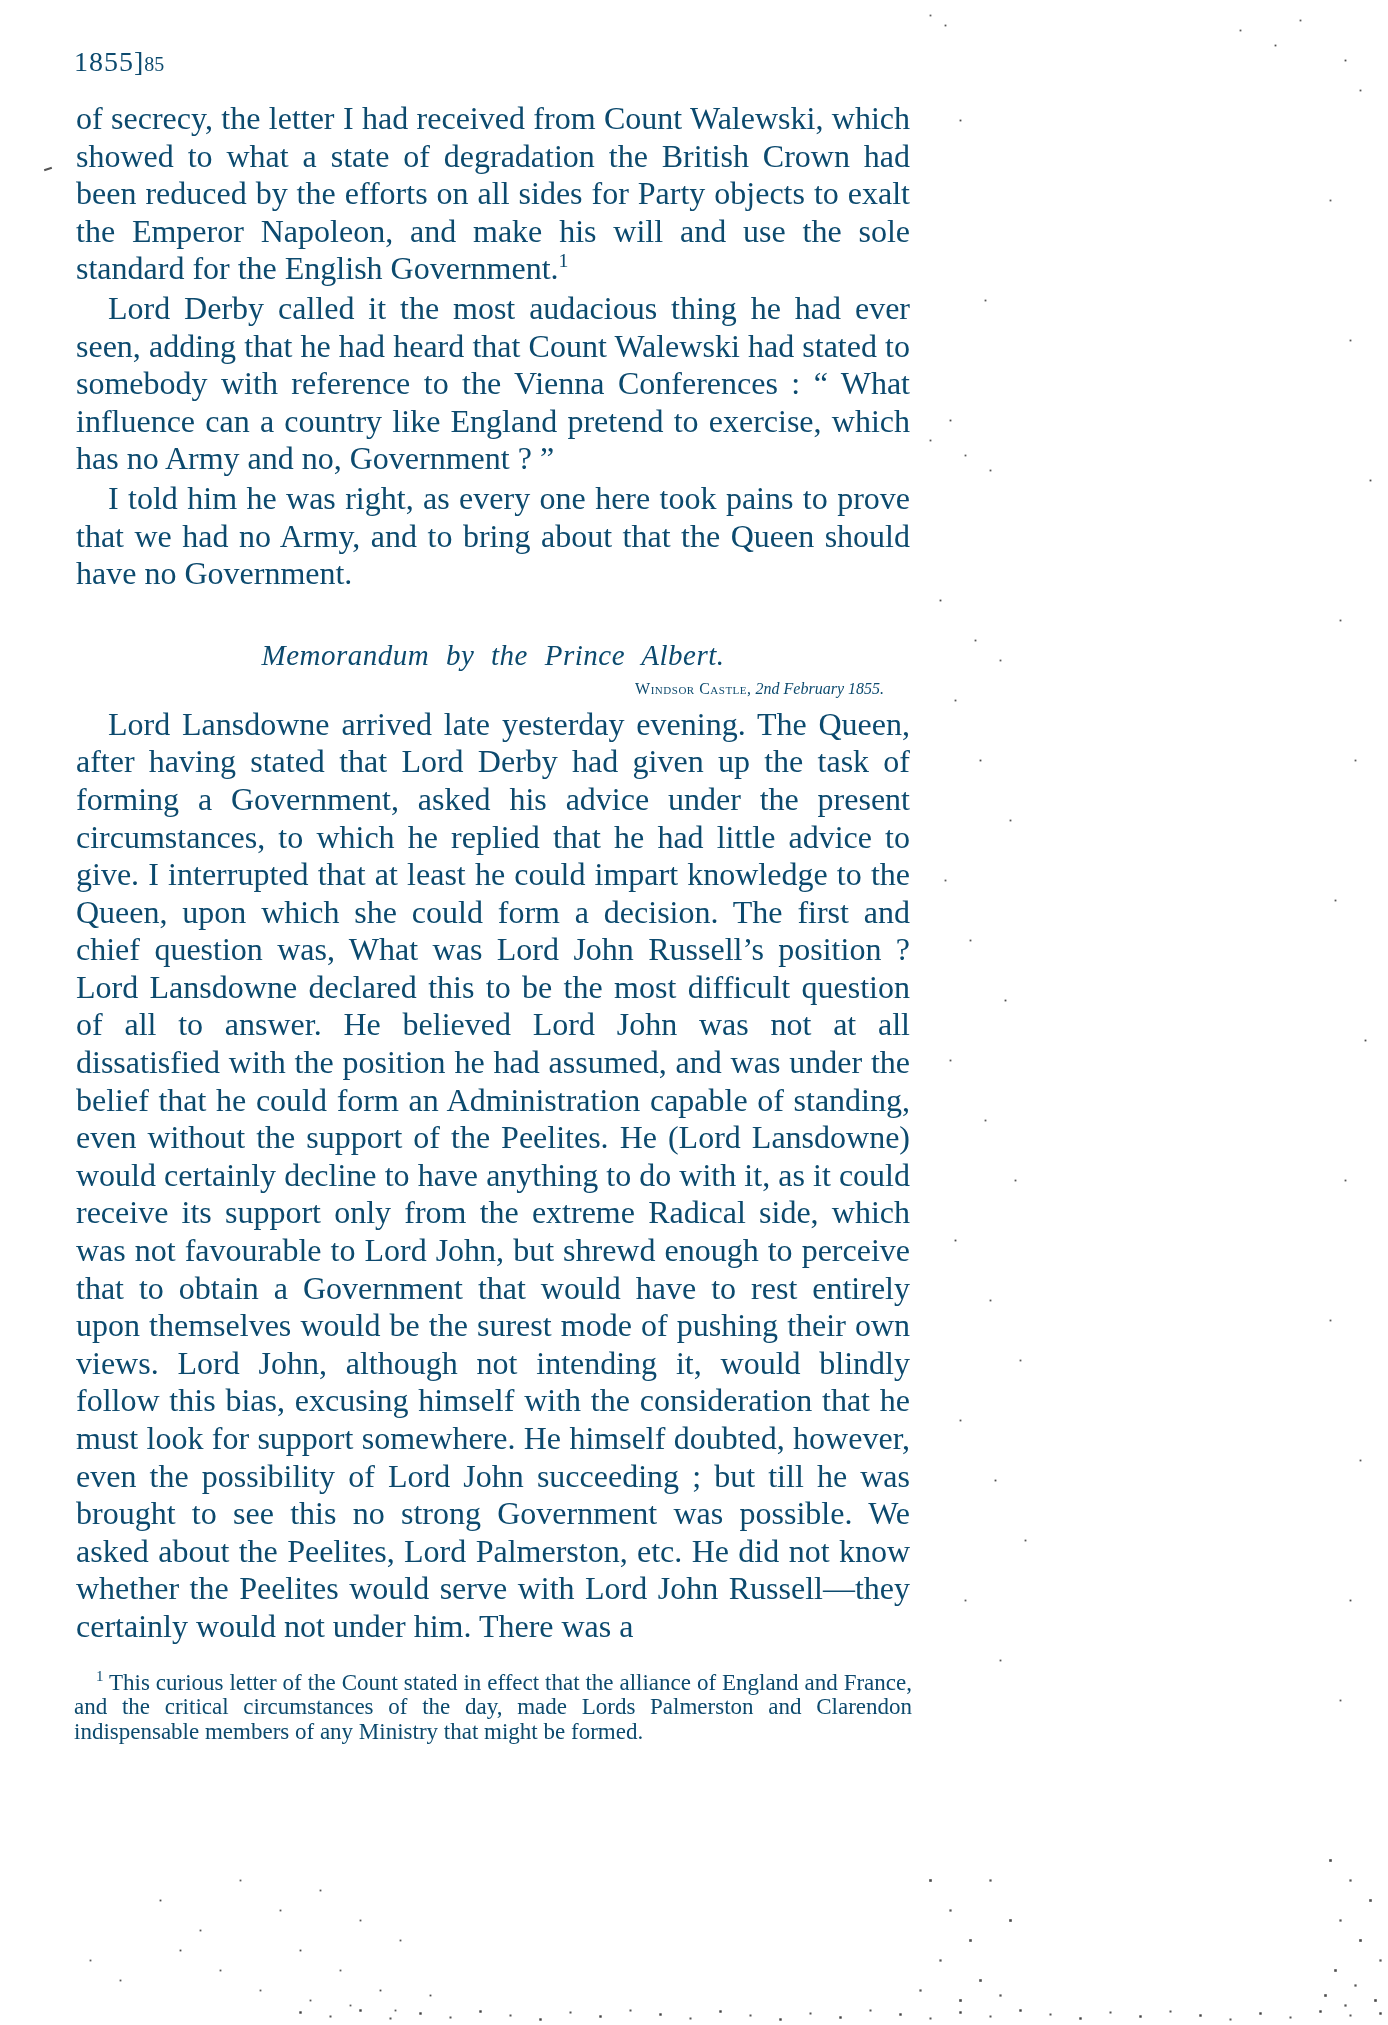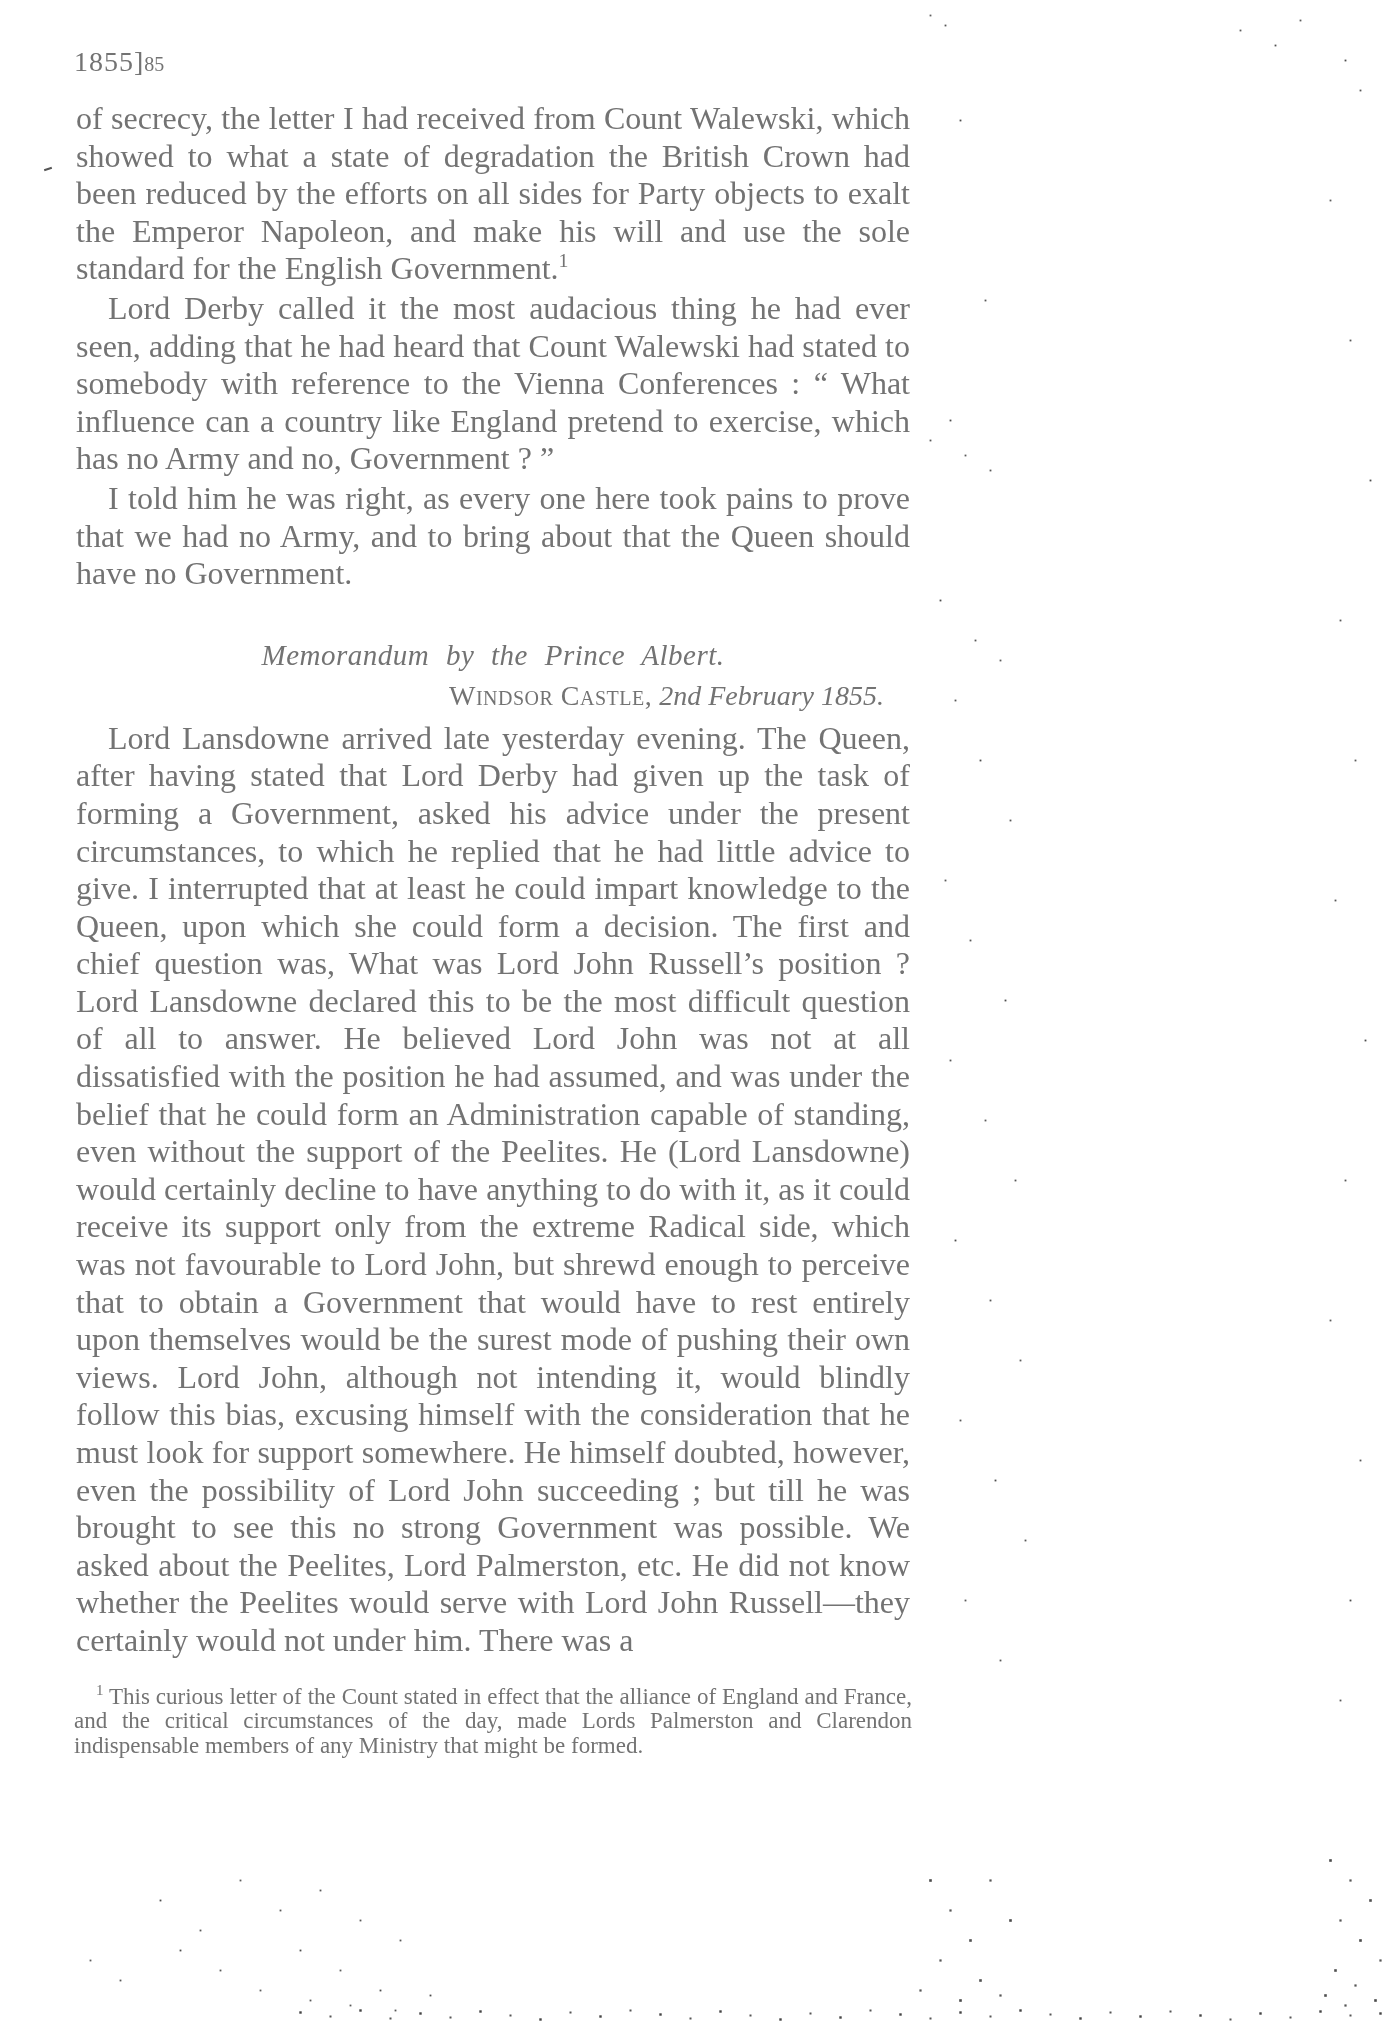--- a/index.html
+++ b/index.html
@@ -2,21 +2,21 @@
 <html><head>
 <meta charset="utf-8">
 <style>
   html, body { margin: 0; padding: 0; background: #e8e8e8; }
   .page {
     position: relative;
     width: 1388px;
     height: 2025px;
     margin: 0 auto;
     background: #ffffff;
-    color: #737373;
+    color: #0c4a6e;
     font-family: "Liberation Serif", "DejaVu Serif", serif;
     overflow: hidden;
   }
   .column {
     position: absolute;
     left: 74px;
     top: 46px;
     width: 838px;
   }
   .running-head {
@@ -57,21 +57,21 @@
     font-size: 29px;
     font-weight: normal;
     font-style: italic;
     text-align: center;
     word-spacing: 9px;
     letter-spacing: 0.5px;
   }
   .dateline {
     text-align: right;
     padding-right: 28px;
-    font-size: 28px;
+    font-size: 16px;
     margin-bottom: 8px;
   }
   .dateline .place {
     font-variant: small-caps;
     letter-spacing: 0.5px;
   }
   .dateline .date {
     font-style: italic;
   }
   p.footnote {

